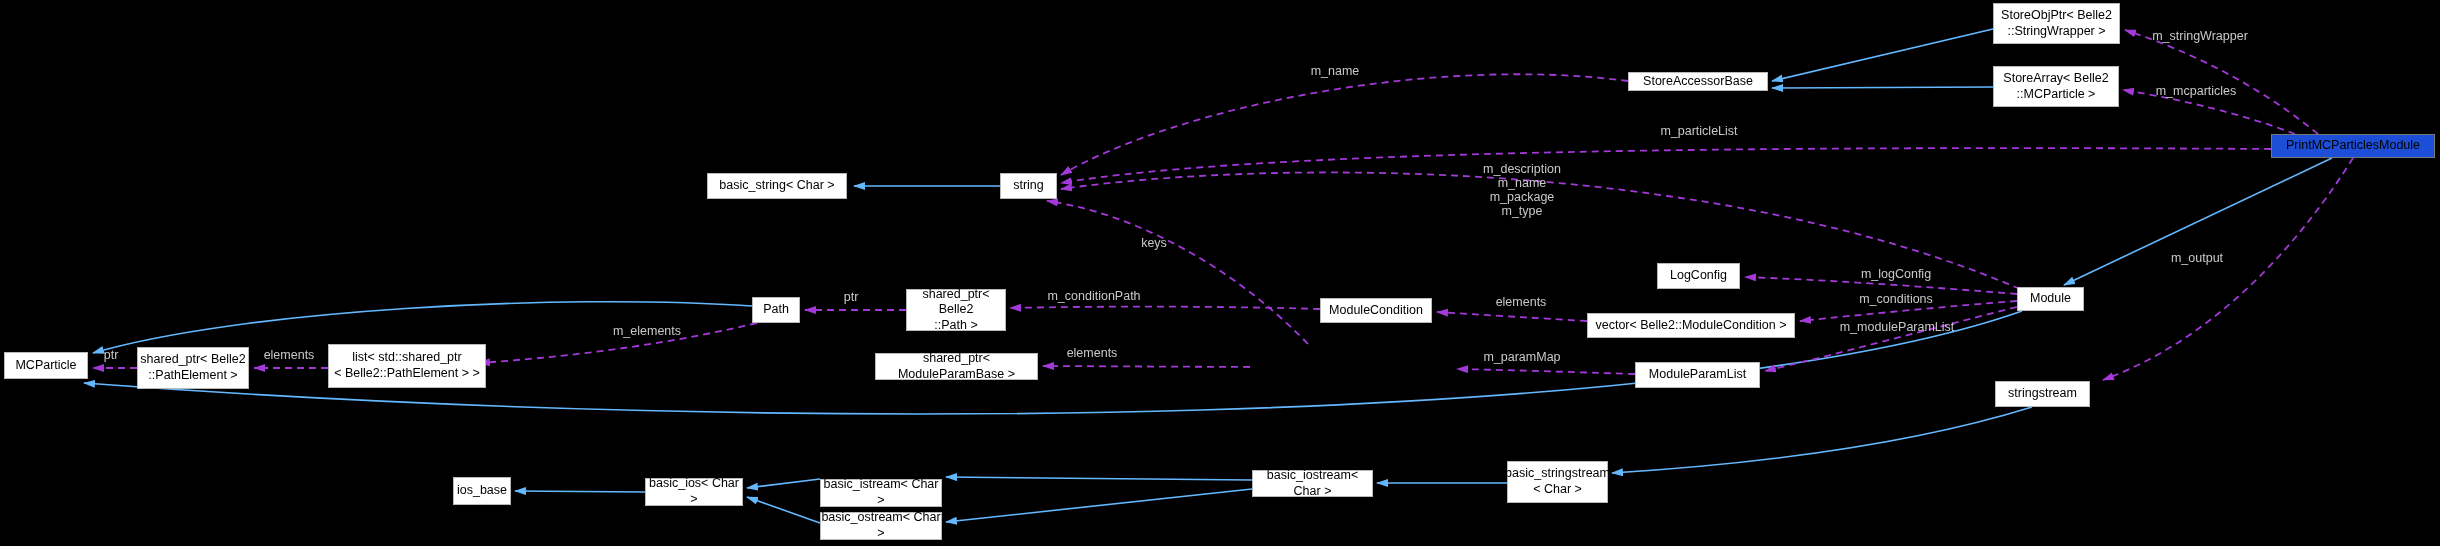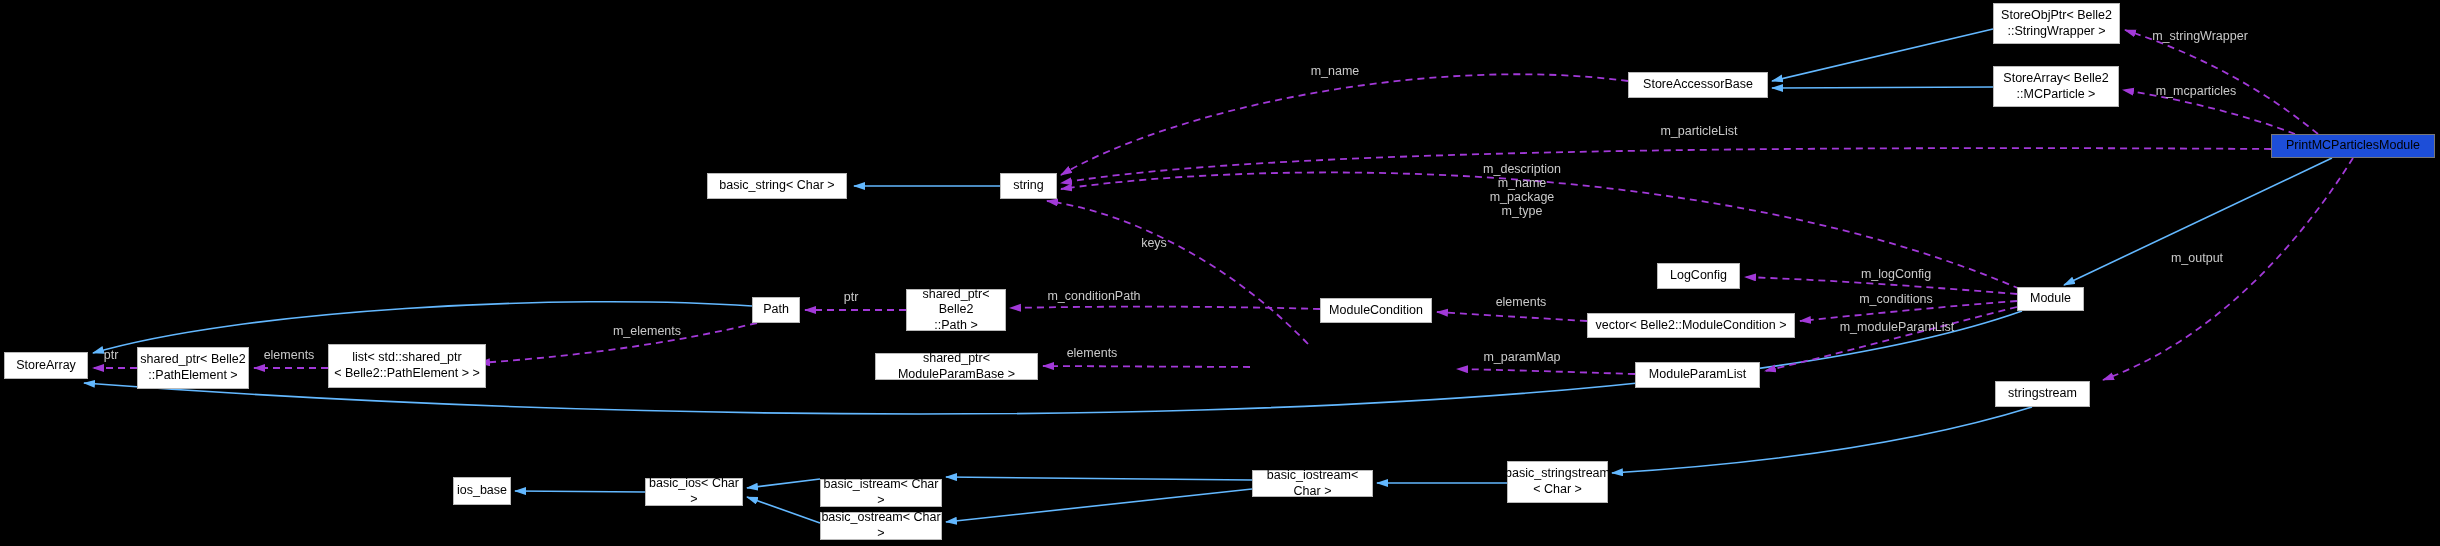--- a/index.html
+++ b/index.html
@@ -59,33 +59,33 @@
       <path d="M1250,367 L1043,366" marker-end="url(#ap)"></path>
       <path d="M1635,374 C1570,372 1510,370 1457,369" marker-end="url(#ap)"></path>
       <path d="M1587,321 C1535,318 1485,315 1437,312" marker-end="url(#ap)"></path>
       <path d="M2017,294 C1930,287 1830,280 1745,277" marker-end="url(#ap)"></path>
       <path d="M2017,301 C1950,306 1868,314 1800,321" marker-end="url(#ap)"></path>
       <path d="M2017,307 C1925,330 1838,354 1765,371" marker-end="url(#ap)"></path>
       <path d="M2353,158 C2308,230 2225,335 2103,380" marker-end="url(#ap)"></path>
     </g>
   </svg>
 
-  <div class="node" style="left:4px;top:352px;width:84px;height:27px">StoreArray</div>
+  <div class="node" style="left:4px;top:352px;width:84px;height:27px">MCParticle</div>
   <div class="node" style="left:137px;top:347px;width:112px;height:42px">shared_ptr&lt; Belle2
 ::PathElement &gt;</div>
   <div class="node" style="left:328px;top:344px;width:158px;height:44px">list&lt; std::shared_ptr
 &lt; Belle2::PathElement &gt; &gt;</div>
   <div class="node" style="left:752px;top:297px;width:48px;height:26px">Path</div>
   <div class="node" style="left:906px;top:289px;width:100px;height:42px">shared_ptr&lt; Belle2
 ::Path &gt;</div>
   <div class="node" style="left:1320px;top:298px;width:112px;height:25px">ModuleCondition</div>
   <div class="node" style="left:875px;top:353px;width:163px;height:27px">shared_ptr&lt; ModuleParamBase &gt;</div>
   <div class="node" style="left:707px;top:173px;width:140px;height:26px">basic_string&lt; Char &gt;</div>
   <div class="node" style="left:1000px;top:173px;width:57px;height:26px">string</div>
-  <div class="node" style="left:1628px;top:72px;width:140px;height:26px">StoreAccessorBase</div>
+  <div class="node" style="left:1628px;top:72px;width:140px;height:19px">StoreAccessorBase</div>
   <div class="node" style="left:1993px;top:3px;width:127px;height:41px">StoreObjPtr&lt; Belle2
 ::StringWrapper &gt;</div>
   <div class="node" style="left:1993px;top:66px;width:126px;height:41px">StoreArray&lt; Belle2
 ::MCParticle &gt;</div>
   <div class="node hl" style="left:2271px;top:134px;width:164px;height:24px">PrintMCParticlesModule</div>
   <div class="node" style="left:1657px;top:263px;width:83px;height:26px">LogConfig</div>
   <div class="node" style="left:2017px;top:287px;width:67px;height:24px">Module</div>
   <div class="node" style="left:1587px;top:313px;width:208px;height:25px">vector&lt; Belle2::ModuleCondition &gt;</div>
   <div class="node" style="left:1635px;top:362px;width:125px;height:26px">ModuleParamList</div>
   <div class="node" style="left:1995px;top:381px;width:95px;height:26px">stringstream</div>

